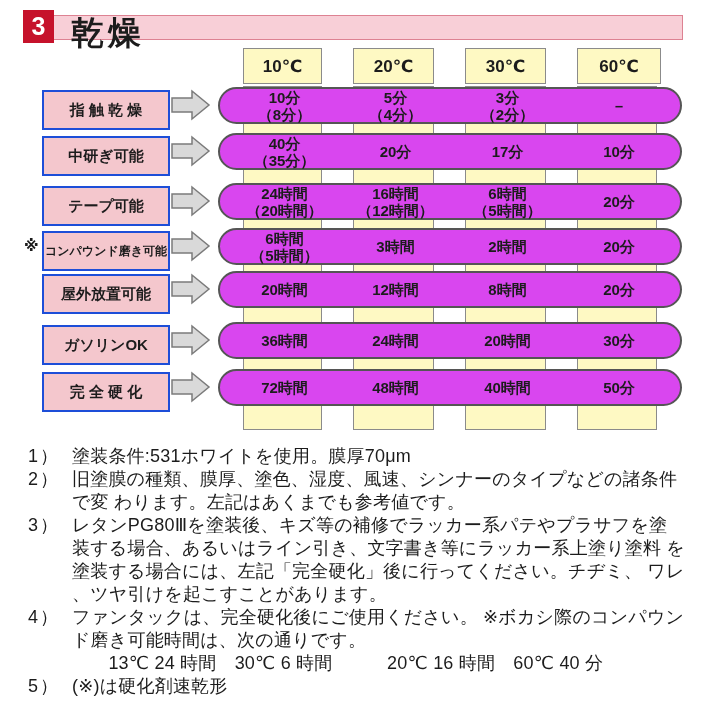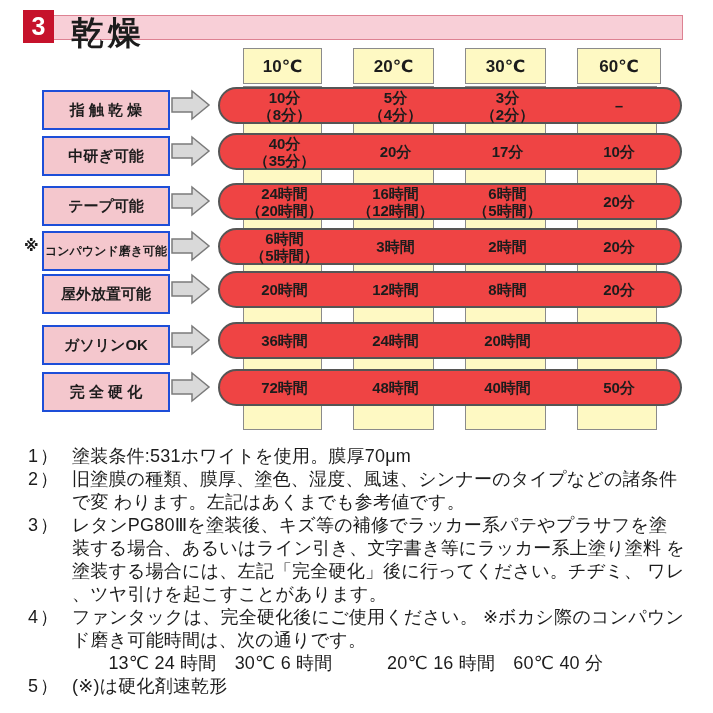--- a/index.html
+++ b/index.html
@@ -52,21 +52,21 @@
   .rowlabel.small{font-size:12px;}
 
   .notemark{
     left:24px;top:237px;font-size:15px;font-weight:bold;
   }
 
   .arrow{left:171px;width:40px;height:32px;}
 
   .capsule{
     left:218px;width:464px;height:37px;
-    background:#ef4444;border:2px solid #555555;
+    background:#d946ef;border:2px solid #555555;
     border-radius:19px;box-sizing:border-box;text-align:right;
   }
   .cell{
     position:absolute;top:0;height:33px;
     display:flex;flex-direction:column;align-items:center;justify-content:center;
     font-size:15px;font-weight:bold;line-height:17px;
     white-space:nowrap;
   }
   .cell.c0{left:25px;width:79px;}
   .cell.c1{left:135px;width:81px;}
@@ -237,20 +237,24 @@
       <div></div>
     </div>
   <div class="cell c1">
       <div>24時間</div>
       <div></div>
     </div>
   <div class="cell c2">
       <div>20時間</div>
       <div></div>
     </div>
+  <div class="cell c3">
+      <div>30分</div>
+      <div></div>
+    </div>
 </div>
 
 <div class="abs capsule" style="top:369px;">
   <div class="cell c0">
       <div>72時間</div>
       <div></div>
     </div>
   <div class="cell c1">
       <div>48時間</div>
       <div></div>

